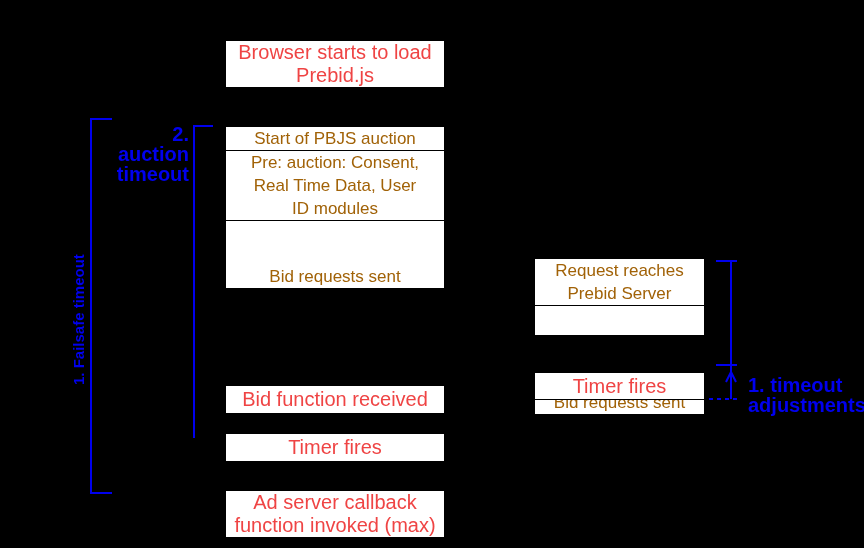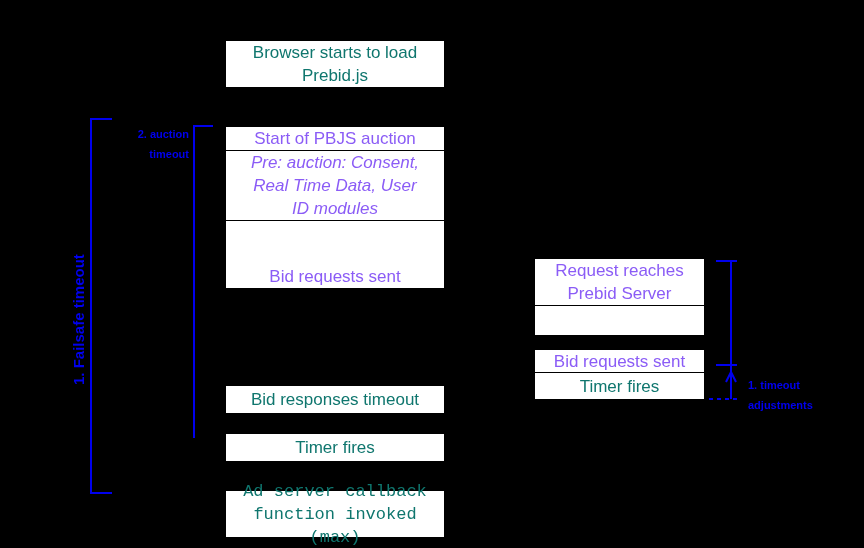--- a/index.html
+++ b/index.html
@@ -11,60 +11,60 @@
     position: relative;
     width: 864px;
     height: 548px;
     background: #000000;
     overflow: hidden;
     font-family: "Liberation Sans", sans-serif;
   }
   .box {
     position: absolute;
     background: #ffffff;
-    color: #0f766e;
+    color: #ef4444;
     border: 1px solid #000000;
     box-sizing: border-box;
     display: flex;
     align-items: center;
     justify-content: center;
     text-align: center;
-    font-size: 17px;
+    font-size: 20px;
     line-height: 23px;
     letter-spacing: 0px;
     white-space: pre-line;
   }
   .box-group {
     position: absolute;
     background: #ffffff;
     box-sizing: border-box;
     display: flex;
     flex-direction: column;
   }
   .box-group .cell {
     background: #ffffff;
-    color: #8b5cf6;
+    color: #a16207;
     box-sizing: border-box;
     display: flex;
     align-items: center;
     justify-content: center;
     text-align: center;
     font-size: 17px;
     line-height: 23px;
     white-space: pre-line;
     border-bottom: 1px solid #000000;
   }
   .box-group .cell:last-child {
     border-bottom: none;
     margin-top: 44px;
   }
   .blue-label {
     position: absolute;
     color: #0000ee;
-    font-size: 11px;
+    font-size: 20px;
     line-height: 20px;
     font-weight: bold;
     white-space: pre-line;
   }
   .vert-label {
     position: absolute;
     color: #0000ee;
     font-size: 15px;
     line-height: 18px;
     font-weight: bold;
@@ -107,34 +107,34 @@
     <g stroke="#0000ee" stroke-width="2" fill="none" stroke-dasharray="4 4">
       <path d="M 709 399 L 740 399"></path>
     </g>
   </svg>
 
   <div class="box" style="left:225px; top:40px; width:220px; height:48px;">Browser starts to load
 Prebid.js</div>
 
   <div class="box-group" style="left:225px; top:126px; width:220px; height:146px; border:1px solid #000000;">
     <div class="cell" style="height:39px;">Start of PBJS auction</div>
-    <div class="cell" style="height:78px;font-style:italic;">Pre: auction: Consent,
+    <div class="cell" style="height:78px;">Pre: auction: Consent,
 Real Time Data, User
 ID modules</div>
     <div class="cell" style="height:29px;">Bid requests sent</div>
   </div>
 
-  <div class="box" style="left:225px; top:385px; width:220px; height:29px;">Bid responses timeout</div>
+  <div class="box" style="left:225px; top:385px; width:220px; height:29px;">Bid function received</div>
 
   <div class="box" style="left:225px; top:433px; width:220px; height:29px;">Timer fires</div>
 
-  <div class="box" style="left:225px; top:490px; width:220px; height:48px;font-family:Liberation Mono, monospace;">Ad server callback
+  <div class="box" style="left:225px; top:490px; width:220px; height:48px;">Ad server callback
 function invoked (max)</div>
 
-  <div class="box-group" style="left:534px; top:258px; width:171px; height:78px; border:1px solid #000000;">
+  <div class="box-group" style="left:534px; top:258px; width:171px; height:78px; border:1px solid #000000;gap:41px;">
     <div class="cell" style="height:50px;">Request reaches
 Prebid Server</div>
     <div class="cell" style="height:28px;">Bid requests sent</div>
   </div>
 
   <div class="box" style="left:534px; top:372px; width:171px; height:28px;">Timer fires</div>
 
   <div class="vert-label" style="left:70px; top:385px;">1. Failsafe timeout</div>
 
   <div class="blue-label" style="left:106px; top:124px; width:83px; text-align:right;">2. auction

